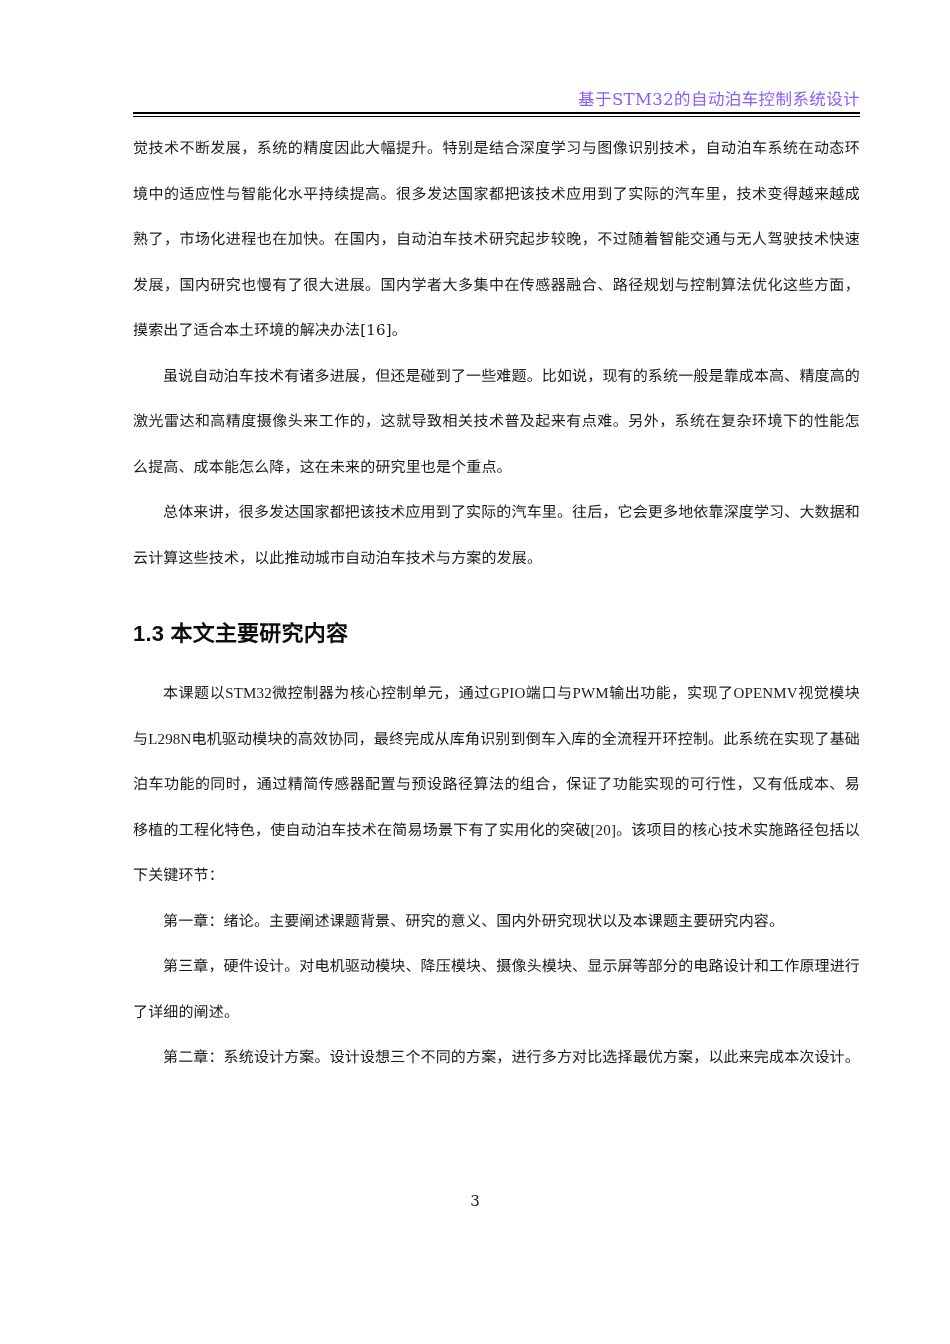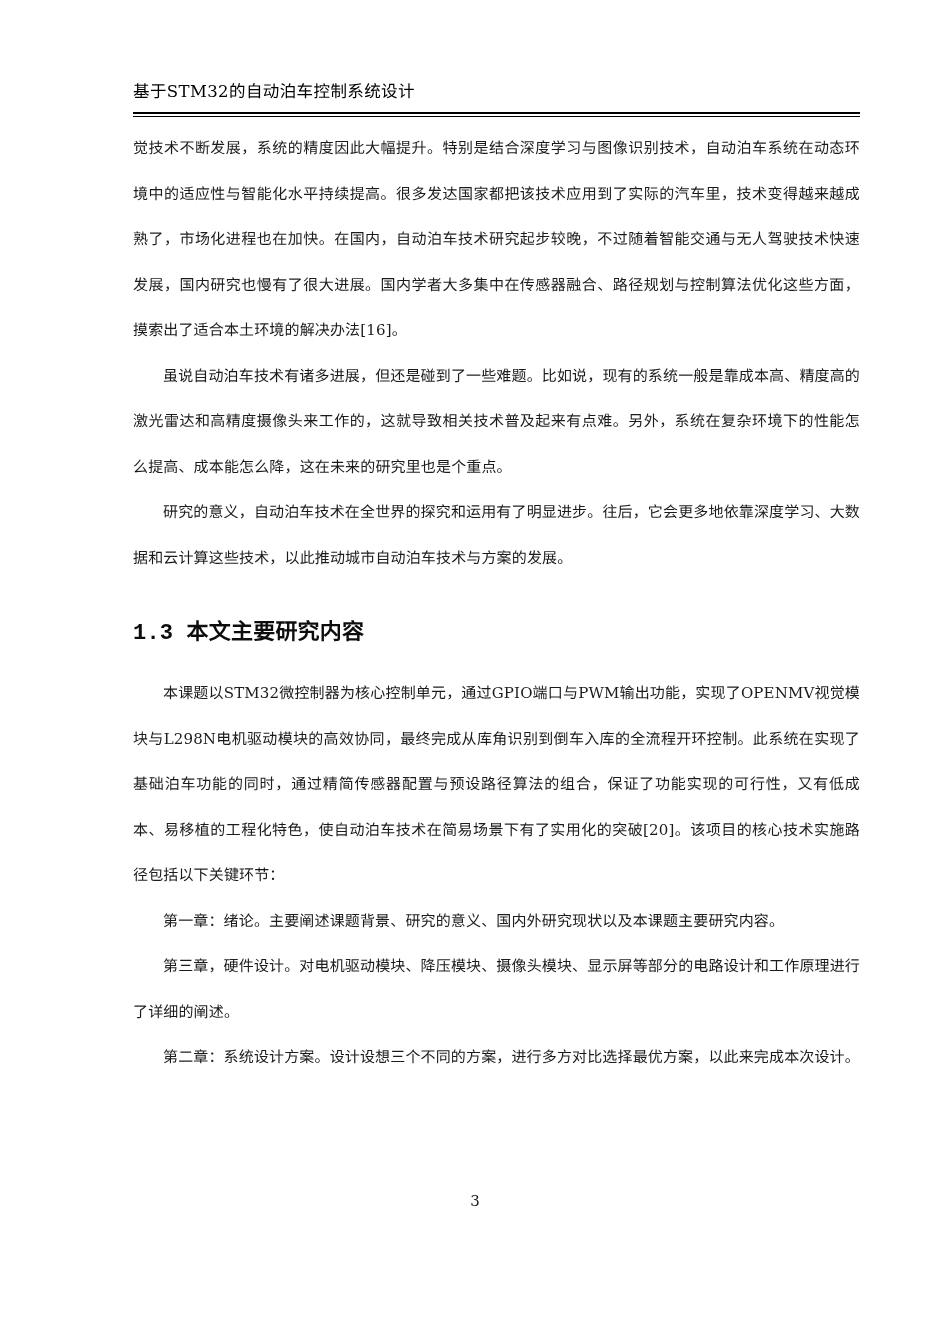--- a/index.html
+++ b/index.html
@@ -16,27 +16,27 @@
     box-sizing: border-box;
     overflow: hidden;
     font-family: "DejaVu Serif", "Liberation Serif", serif;
     color: #1a1a1a;
   }
 
   
   .header {
     position: absolute;
     left: 133px;
-    top: 80px;
+    top: 88px;
     width: 727px;
-    text-align: left;
+    text-align: right;
     font-size: 16.5px;
     line-height: 1.4;
     letter-spacing: 0.4px;
-    color: #000000;
+    color: #8b5cf6;
   }
   .header-rule {
     position: absolute;
     left: 133px;
     top: 112px;
     width: 727px;
     height: 5px;
   }
   .header-rule .thick {
     position: absolute;
@@ -66,27 +66,28 @@
     font-size: 15px;
     line-height: 45.5px;
     text-align: justify;
     text-justify: inter-ideograph;
     letter-spacing: 0.15px;
     color: #1b1b1b;
     text-indent: 0;
   }
   p.body.indent {
     text-indent: 2em;
+    font-family: Liberation Serif, serif;
   }
   p.spacer-sm { height: 14px; margin: 0; }
   p.spacer-md { height: 30px; margin: 0; }
 
   h2.section-heading {
     margin: 0;
-    font-family: Liberation Mono, monospace;
+    font-family: Liberation Sans, sans-serif;
     font-weight: bold;
     font-size: 22px;
     line-height: 46px;
     letter-spacing: 0.2px;
     color: #0d0d0d;
   }
 
   
   .page-number {
     position: absolute;
@@ -111,21 +112,21 @@
     <div class="thick"></div>
     <div class="thin"></div>
   </div>
 
   <div class="content">
 
     <p class="body">觉技术不断发展，系统的精度因此大幅提升。特别是结合深度学习与图像识别技术，自动泊车系统在动态环境中的适应性与智能化水平持续提高。很多发达国家都把该技术应用到了实际的汽车里，技术变得越来越成熟了，市场化进程也在加快。在国内，自动泊车技术研究起步较晚，不过随着智能交通与无人驾驶技术快速发展，国内研究也慢有了很大进展。国内学者大多集中在传感器融合、路径规划与控制算法优化这些方面，摸索出了适合本土环境的解决办法[16]。</p>
 
     <p class="body indent">虽说自动泊车技术有诸多进展，但还是碰到了一些难题。比如说，现有的系统一般是靠成本高、精度高的激光雷达和高精度摄像头来工作的，这就导致相关技术普及起来有点难。另外，系统在复杂环境下的性能怎么提高、成本能怎么降，这在未来的研究里也是个重点。</p>
 
-    <p class="body indent">研究的意义，自动泊车技术在全世界的探究和运用有了明显进步。往后，它会更多地依靠深度学习、大数据和云计算这些技术，以此推动城市自动泊车技术与方案的发展。</p>
+    <p class="body indent">总体来讲，很多发达国家都把该技术应用到了实际的汽车里。往后，它会更多地依靠深度学习、大数据和云计算这些技术，以此推动城市自动泊车技术与方案的发展。</p>
 
     <p class="spacer-md"></p>
 
     <h2 class="section-heading">1.3 本文主要研究内容</h2>
 
     <p class="spacer-sm"></p>
 
     <p class="body indent">本课题以STM32微控制器为核心控制单元，通过GPIO端口与PWM输出功能，实现了OPENMV视觉模块与L298N电机驱动模块的高效协同，最终完成从库角识别到倒车入库的全流程开环控制。此系统在实现了基础泊车功能的同时，通过精简传感器配置与预设路径算法的组合，保证了功能实现的可行性，又有低成本、易移植的工程化特色，使自动泊车技术在简易场景下有了实用化的突破[20]。该项目的核心技术实施路径包括以下关键环节：</p>
 
     <p class="body indent">第一章：绪论。主要阐述课题背景、研究的意义、国内外研究现状以及本课题主要研究内容。</p>

